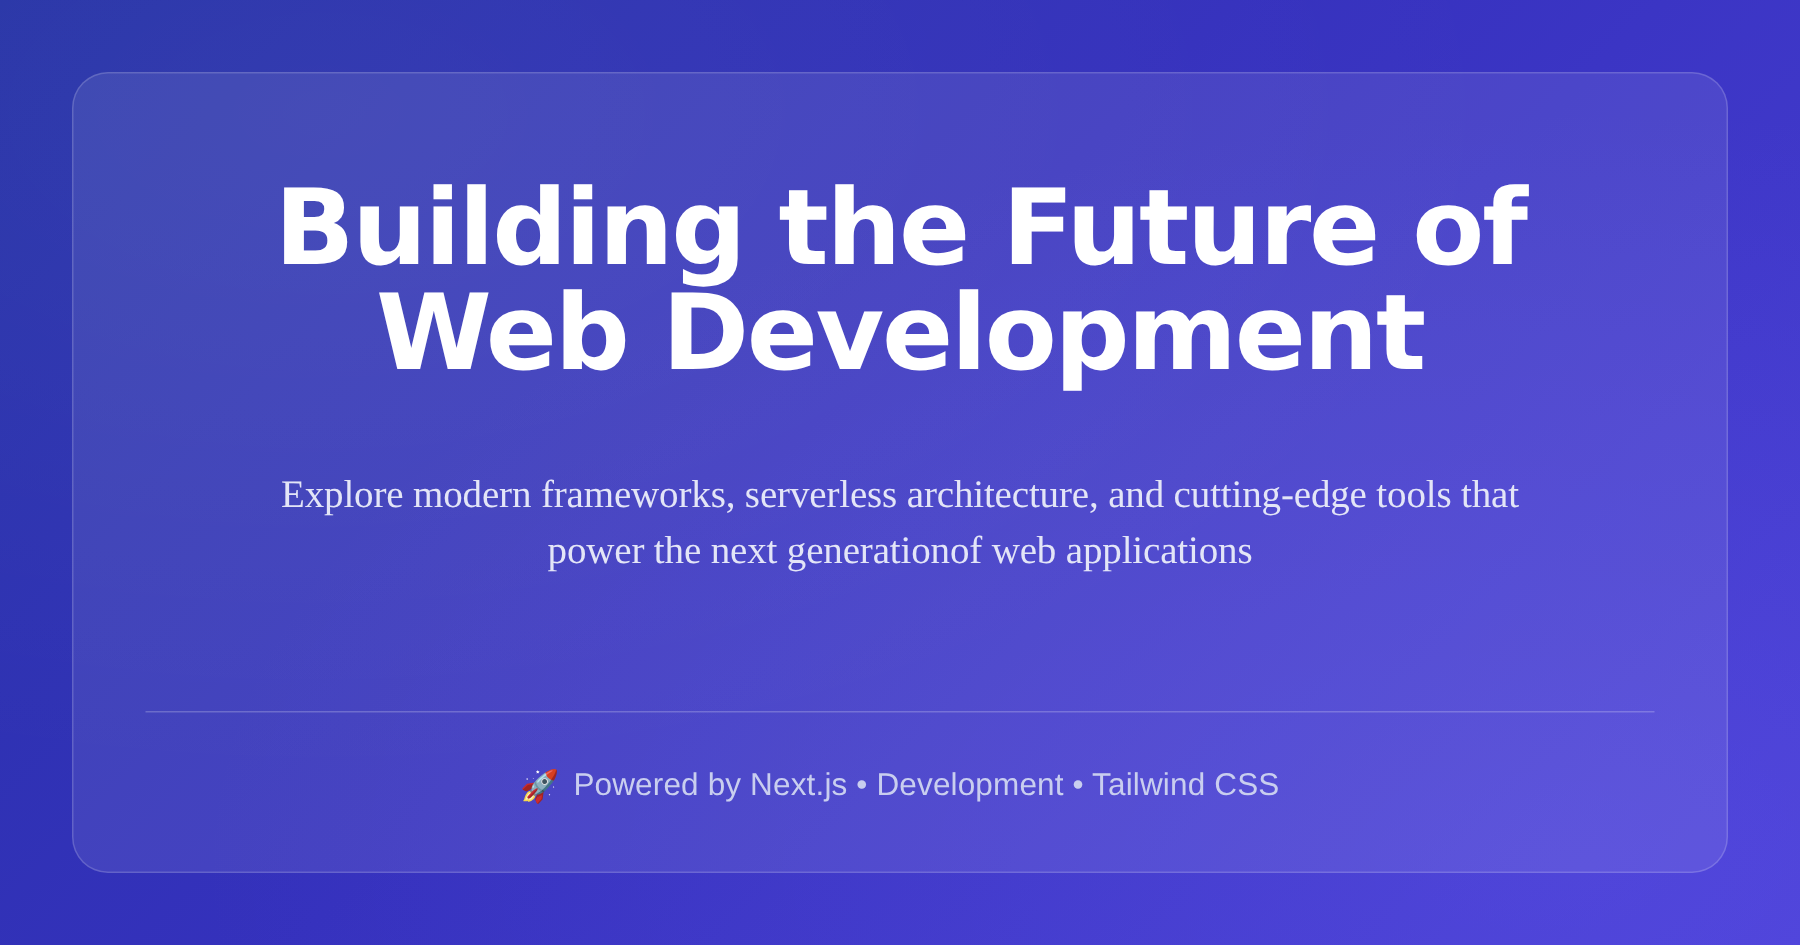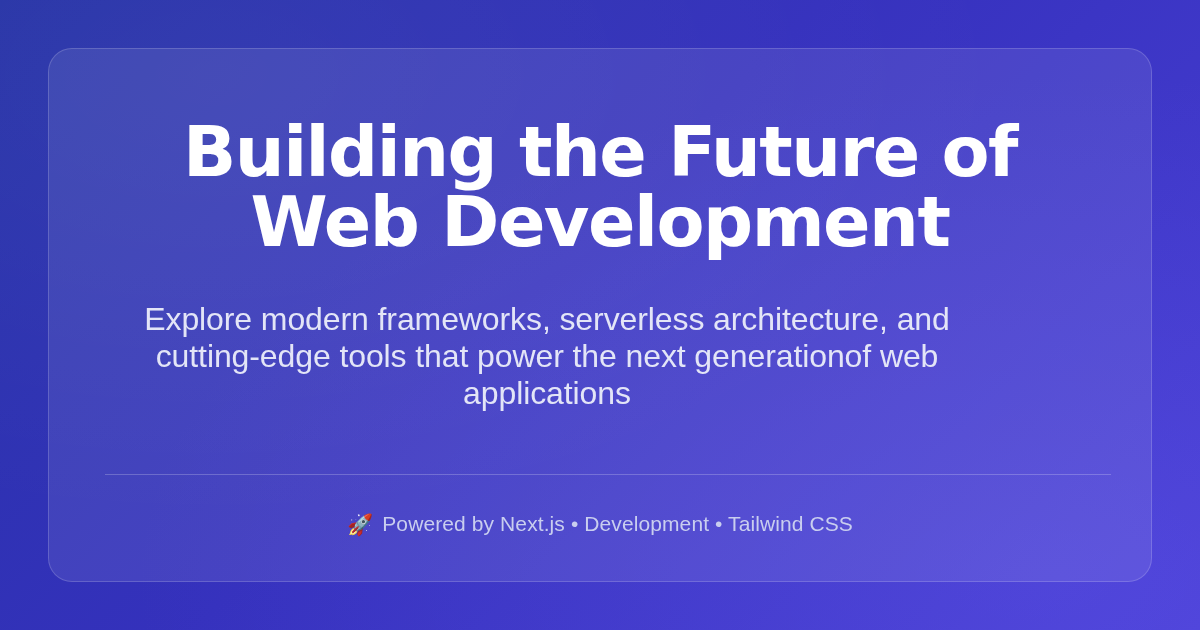--- a/index.html
+++ b/index.html
@@ -43,46 +43,47 @@
     top: 48px;
     width: 1104px;
     height: 534px;
     box-sizing: border-box;
     border-radius: 24px;
     background: rgba(255, 255, 255, 0.085);
     border: 1px solid rgba(255, 255, 255, 0.17);
     padding: 44px 56px 0 56px;
     display: flex;
     flex-direction: column;
+    align-items: center;
     z-index: 2;
   }
 
   
   .title {
     margin: 0;
     width: 100%;
     text-align: center;
     color: #ffffff;
     font-family: "DejaVu Sans", "Liberation Sans", sans-serif;
     font-size: 70px;
     font-weight: 900;
     line-height: 70px;
     letter-spacing: -1.5px;
     padding-top: 24px;
     text-rendering: optimizeLegibility;
   }
 
   
   .subtitle {
-    margin: 2px;
+    margin: 12px;
     width: 880px;
     text-align: center;
     color: #e3e5f7;
-    font-family: Liberation Sans, sans-serif;
-    font-size: 32px;
+    font-family: Liberation Serif, serif;
+    font-size: 26px;
     font-weight: 400;
     line-height: 37px;
     letter-spacing: -0.1px;
     padding-top: 42px;
   }
 
   
   .spacer {
     flex: 1 1 auto;
   }

